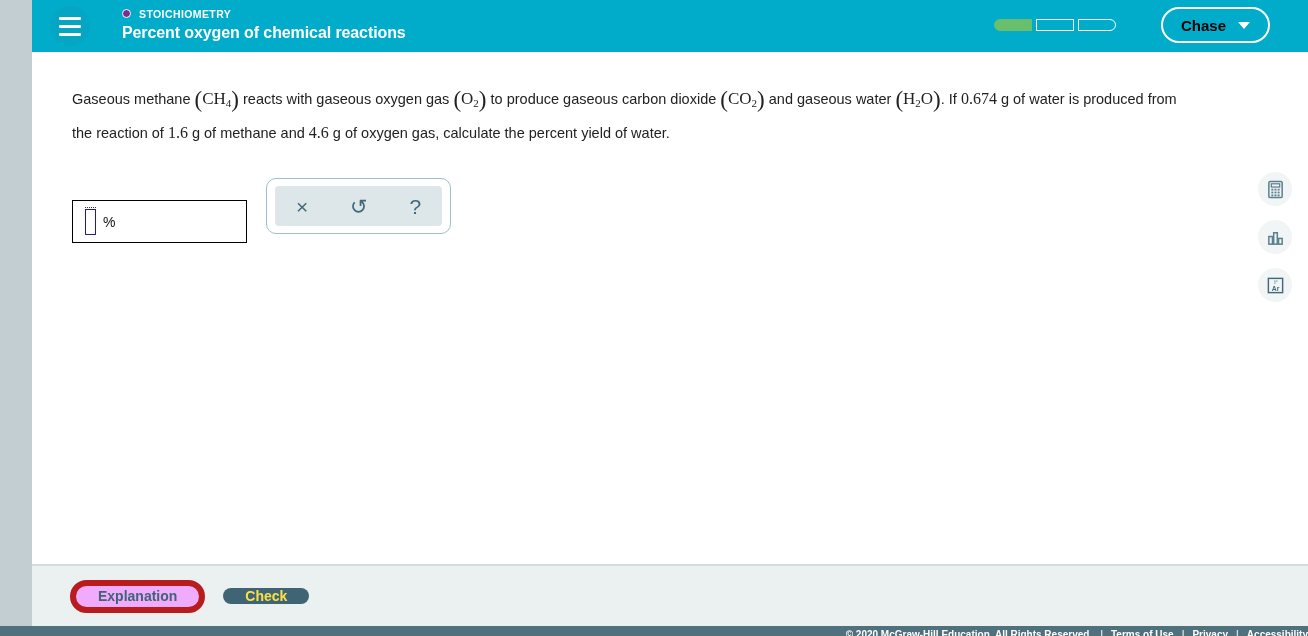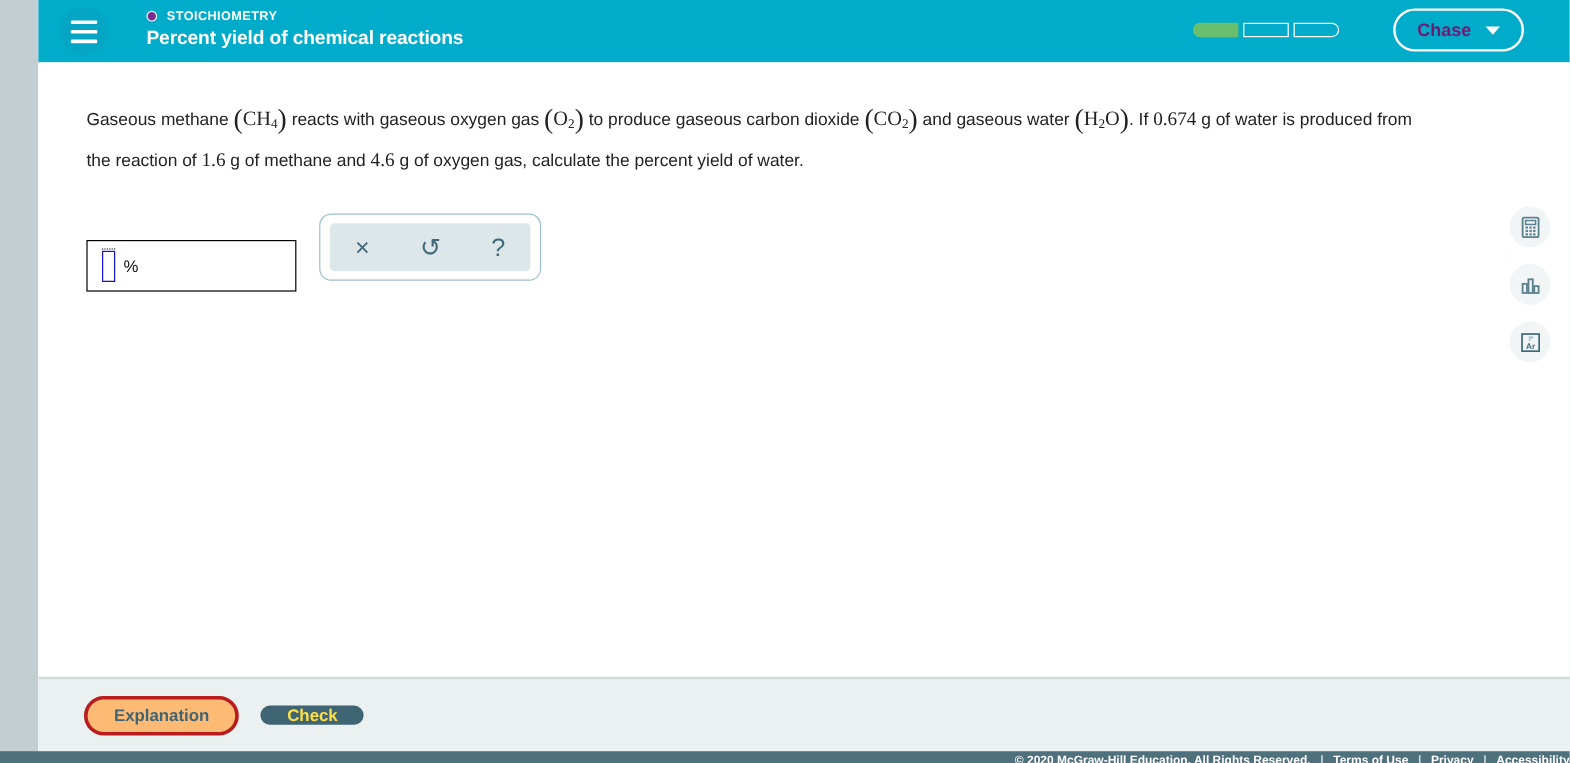--- a/index.html
+++ b/index.html
@@ -103,21 +103,21 @@
   .pseg.filled { background: #69bf6d; border-color: #69bf6d; }
 
   .user-btn {
     position: absolute;
     right: 38px; top: 7px;
     height: 36px;
     padding: 0 18px;
     border-radius: 18px;
     border: 2px solid #ffffff;
     background: transparent;
-    color: #701a75;
+    color: #000000;
     font-size: 15px;
     font-weight: bold;
     font-family: "Liberation Sans", sans-serif;
     display: flex;
     align-items: center;
     gap: 12px;
     cursor: pointer;
   }
   .chev {
     width: 0; height: 0;
@@ -285,22 +285,22 @@
     border-top: 2px solid #d3dcde;
     display: flex;
     align-items: center;
     padding-left: 38px;
     gap: 18px;
   }
   .btn-explanation {
     height: 33px;
     padding: 0 22px;
     border-radius: 17px;
-    border: 3px solid #b91c1c;
-    background: #fdba74;
+    border: 6px solid #b91c1c;
+    background: #f0abfc;
     color: #3f6575;
     font-size: 14px;
     font-weight: bold;
     font-family: "Liberation Sans", sans-serif;
     cursor: pointer;
   }
   .btn-check {
     height: 16px;
     padding: 0 22px;
     border-radius: 17px;
@@ -350,21 +350,21 @@
         <span></span>
         <span></span>
         <span></span>
       </button>
 
       <div class="title-block">
         <div class="eyebrow">
           <span class="eyebrow-dot"></span>
           <span class="eyebrow-text">STOICHIOMETRY</span>
         </div>
-        <div class="page-title">Percent yield of chemical reactions</div>
+        <div class="page-title">Percent oxygen of chemical reactions</div>
       </div>
 
       <div class="progress">
         <div class="pseg first filled"></div>
         <div class="pseg"></div>
         <div class="pseg last"></div>
       </div>
 
       <button class="user-btn">
         <span>Chase</span>

